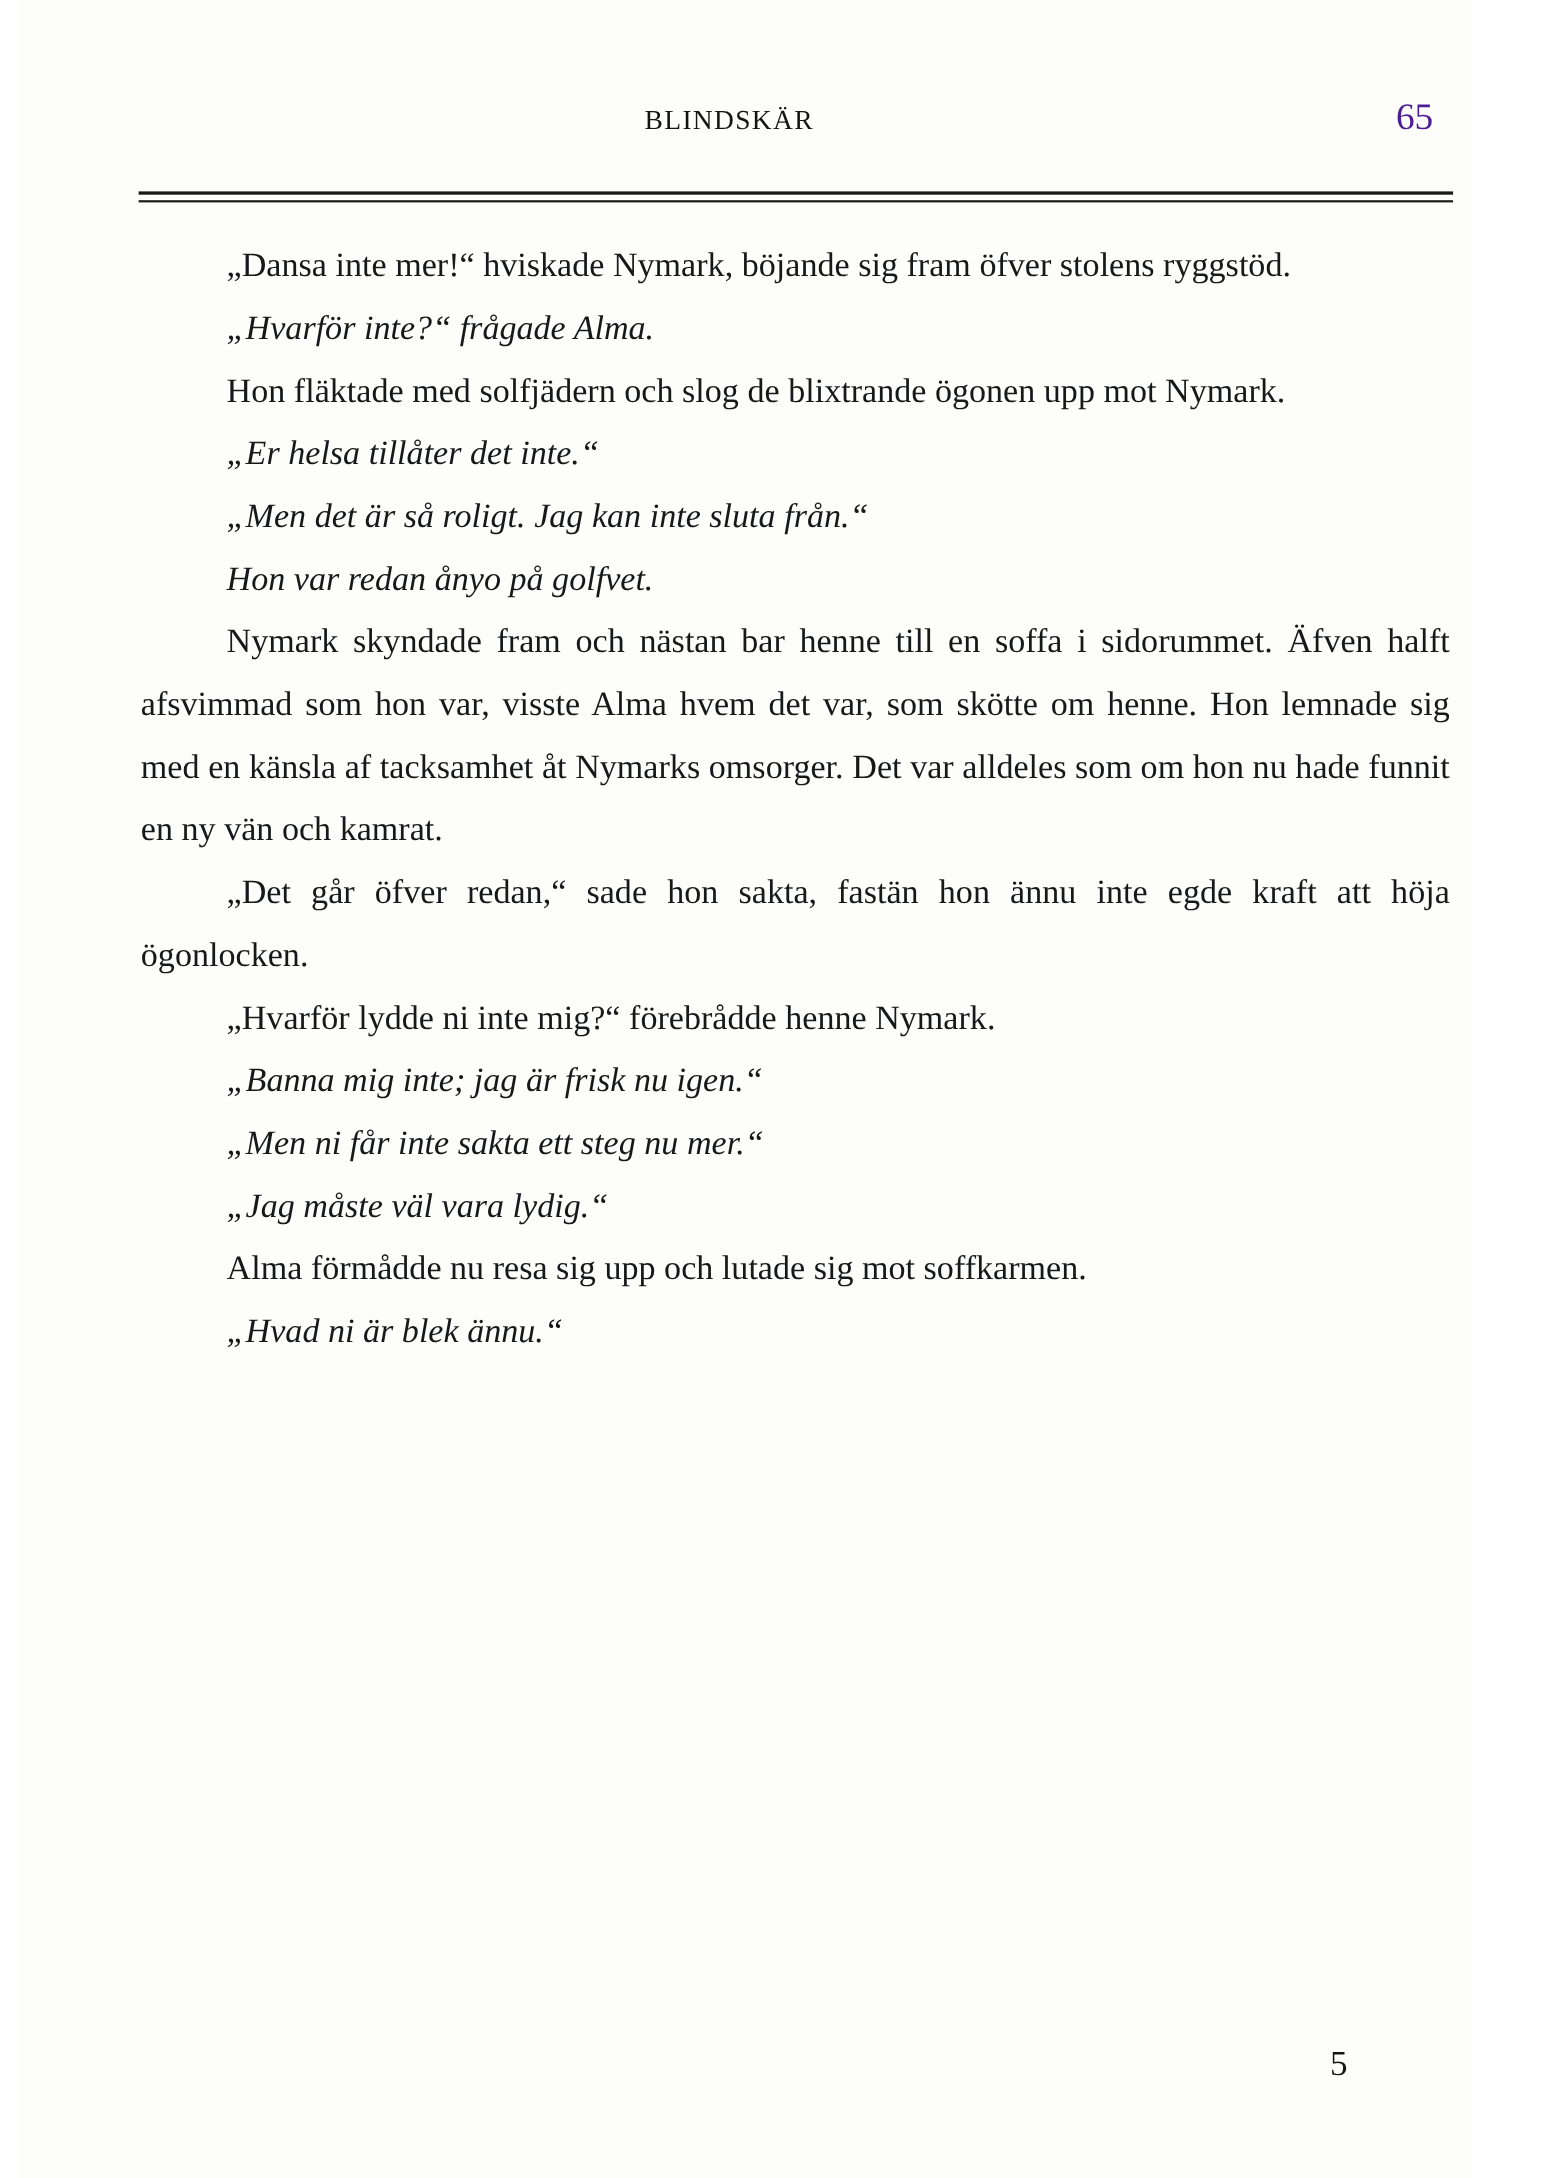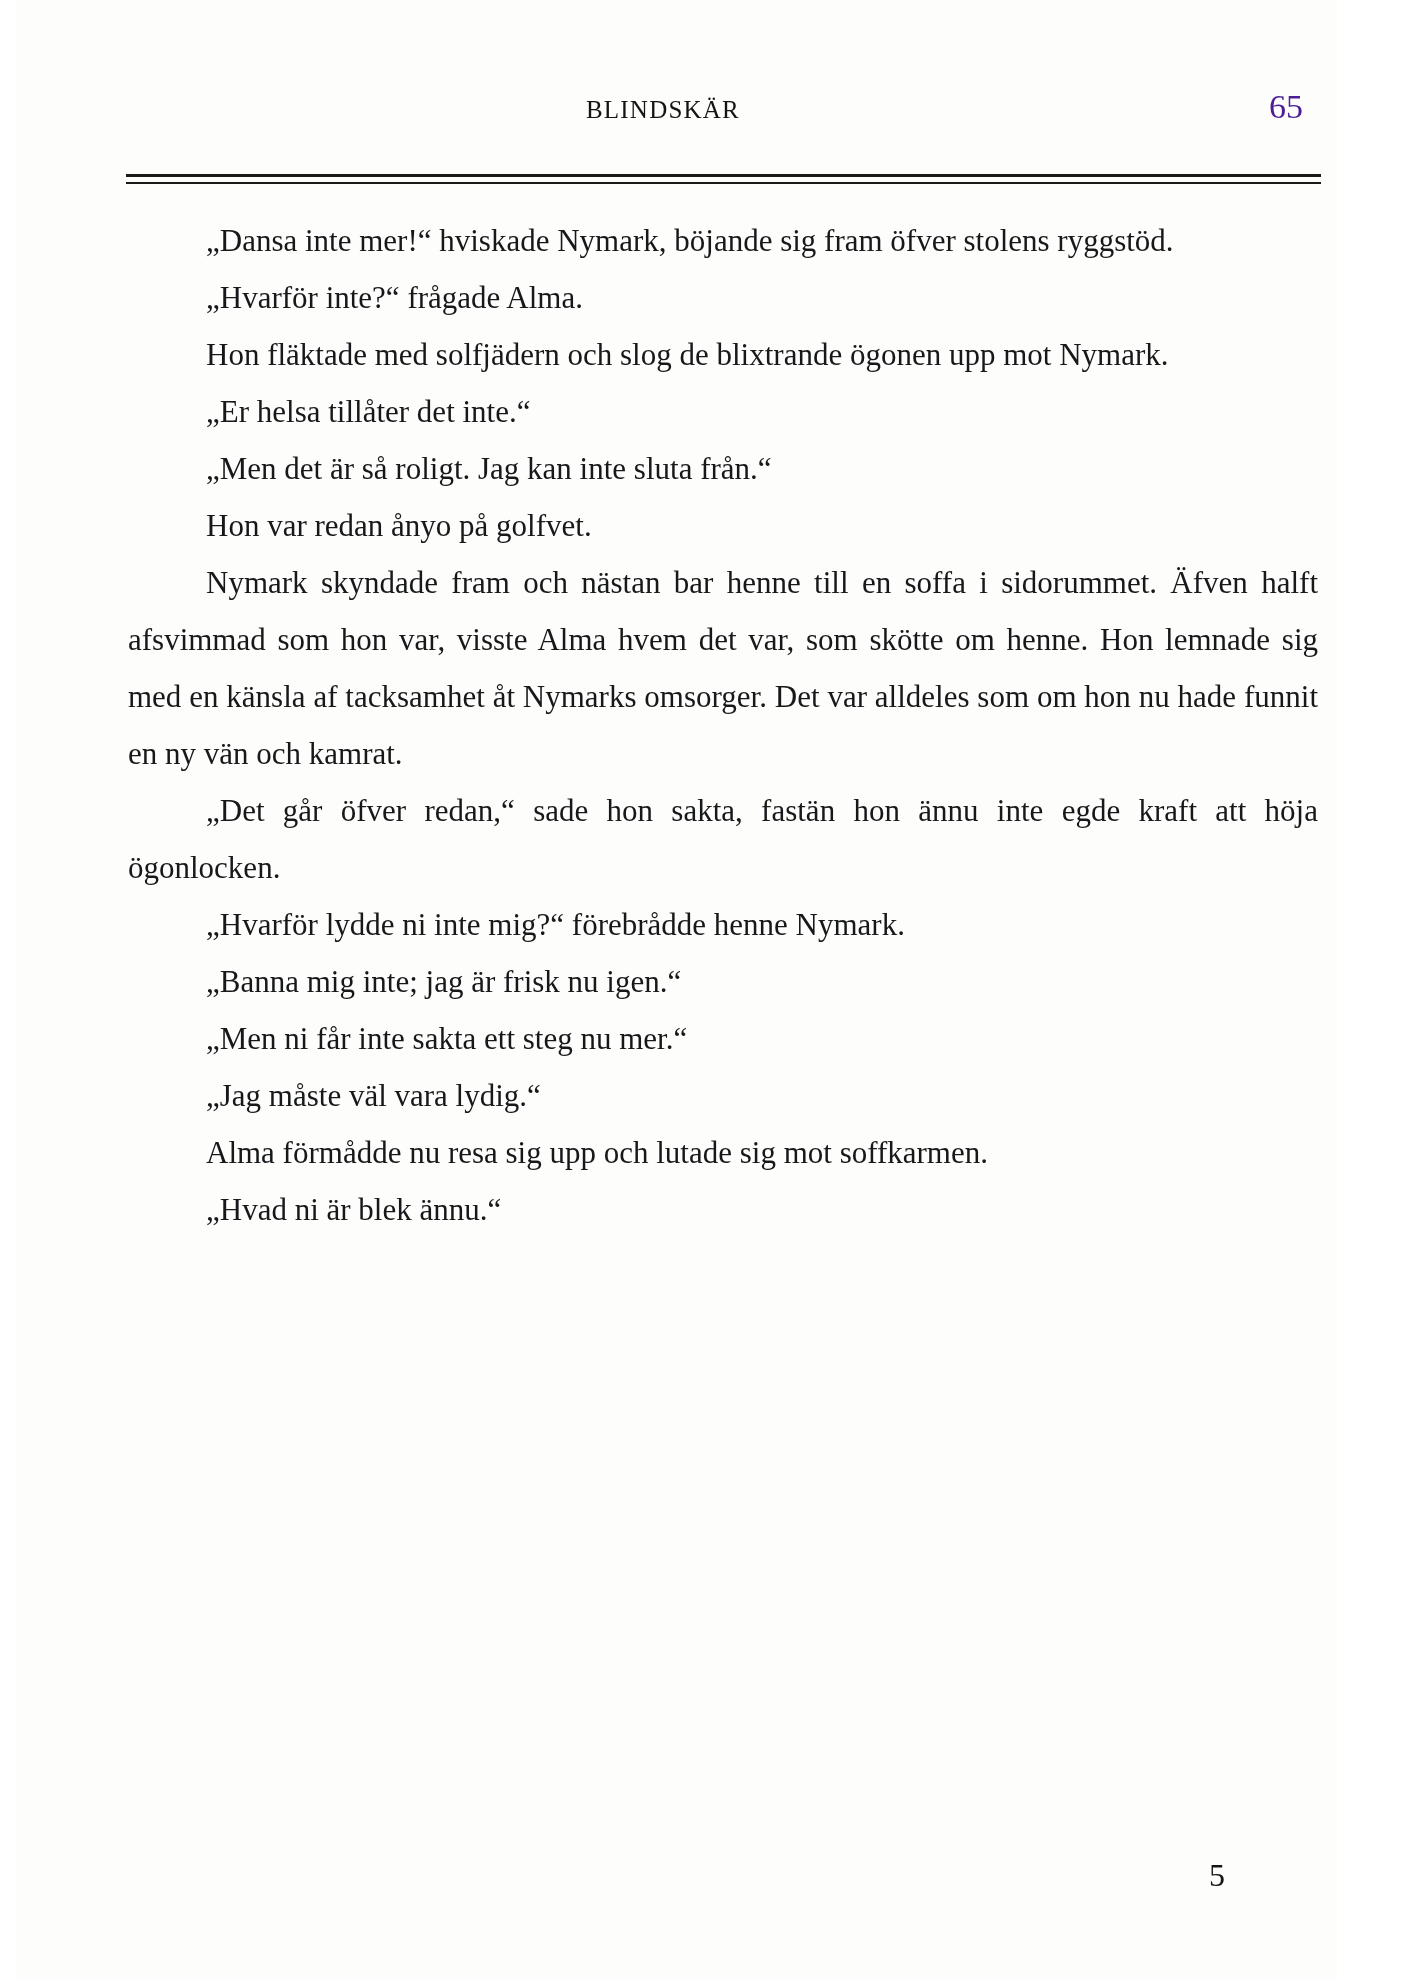--- a/index.html
+++ b/index.html
@@ -79,20 +79,21 @@
     text-indent: 78px;
     text-align: justify;
     -webkit-hyphens: none;
     hyphens: none;
   }
   .body-text p:last-child {
     text-align: left;
   }
   .body-text p.short {
     text-align: left;
+    font-style: italic;
   }
   .signature {
     position: absolute;
     right: 112px;
     bottom: 86px;
     font-size: 32px;
     color: #141414;
   }
   .page-edge {
     position: absolute;

